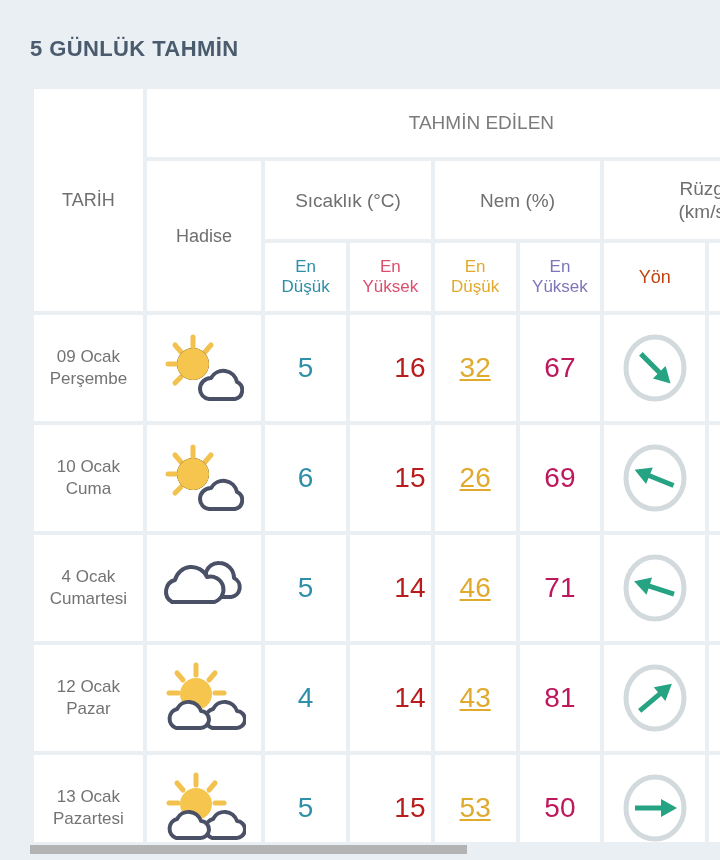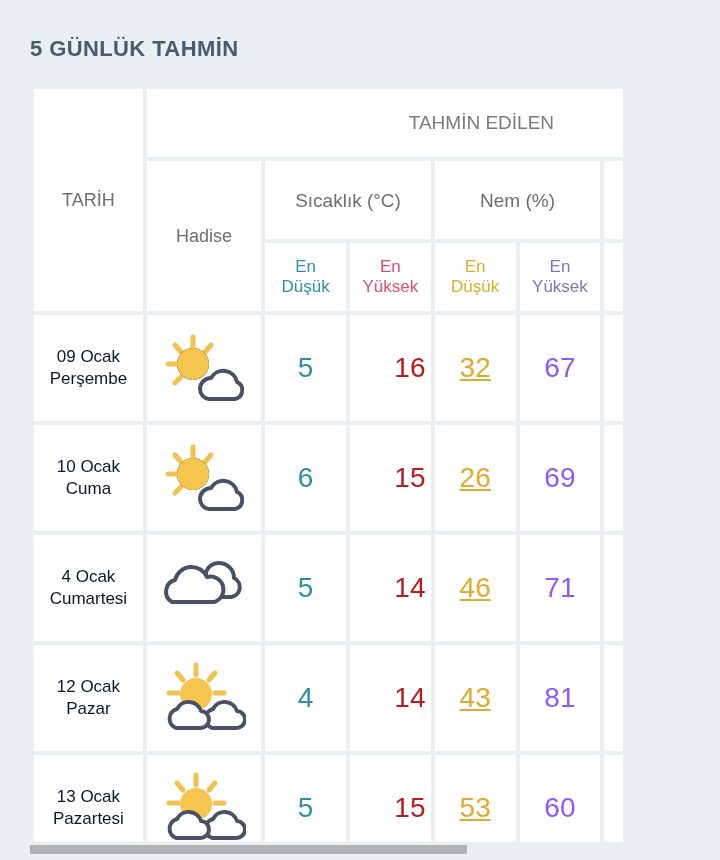--- a/index.html
+++ b/index.html
@@ -7,21 +7,21 @@
     margin: 0;
     padding: 0;
     width: 720px;
     height: 860px;
     overflow: hidden;
     background: #e9eff3;
     font-family: "Liberation Sans", sans-serif;
   }
   #page {
     position: relative;
-    width: 623px;
+    width: 720px;
     height: 860px;
     background: #e9eff3;
     overflow: hidden;
   }
 
   
   .page-title {
     position: absolute;
     left: 30px;
     top: 36px;
@@ -98,31 +98,31 @@
     height: 68px;
   }
   .sub-tmin  { color: #2f8fa8; }
   .sub-tmax  { color: #dd4f6e; }
   .sub-hmin  { color: #e0aa2e; }
   .sub-hmax  { color: #7d76b8; }
 
   
   .row-cell { height: 106px; }
   .date-txt {
-    color: #0f172a;
+    color: #737373;
     font-size: 17px;
     line-height: 22px;
   }
   .val {
     font-size: 28px;
   }
   .v-tmin { color: #2f8fa8; }
   .v-tmax { color: #b91c1c; margin-left: 39px; }
   .v-hmin { color: #e0aa2e; text-decoration: underline; }
-  .v-hmax { color: #8b5cf6; }
+  .v-hmax { color: #be185d; }
 
   .icon-wrap {
     display: flex;
     align-items: center;
     justify-content: center;
     height: 106px;
   }
   .wind-wrap {
     display: flex;
     align-items: center;
@@ -361,21 +361,21 @@
                   </g>
                   <circle cx="34" cy="32" r="16" fill="#f5c54e"></circle>
                   <path d="M50 66 a10 10 0 0 1 1 -19 a13 13 0 0 1 24 2 a8 8 0 0 1 -1 17 z" fill="#ffffff" stroke="#4a5167" stroke-width="4" stroke-linejoin="round"></path>
                   <path d="M14 66 a10 10 0 0 1 1 -19 a13 13 0 0 1 24 2 a8 8 0 0 1 -1 17 z" fill="#ffffff" stroke="#4a5167" stroke-width="4" stroke-linejoin="round"></path>
                 </svg>
               </div>
             </td>
             <td class="row-cell"><span class="val v-tmin">5</span></td>
             <td class="row-cell"><span class="val v-tmax">15</span></td>
             <td class="row-cell"><span class="val v-hmin">53</span></td>
-            <td class="row-cell"><span class="val v-hmax">60</span></td>
+            <td class="row-cell"><span class="val v-hmax">50</span></td>
             <td class="row-cell">
               <div class="wind-wrap">
                 <svg width="74" height="74" viewBox="0 0 74 74">
                   <ellipse cx="37" cy="37" rx="29" ry="31" fill="none" stroke="#d3dadd" stroke-width="5"></ellipse>
                   <g transform="rotate(90 37 37)">
                     <path d="M37 15 L46 31 L39.5 31 L39.5 57 L34.5 57 L34.5 31 L28 31 Z" fill="#25a383"></path>
                   </g>
                 </svg>
               </div>
             </td>

